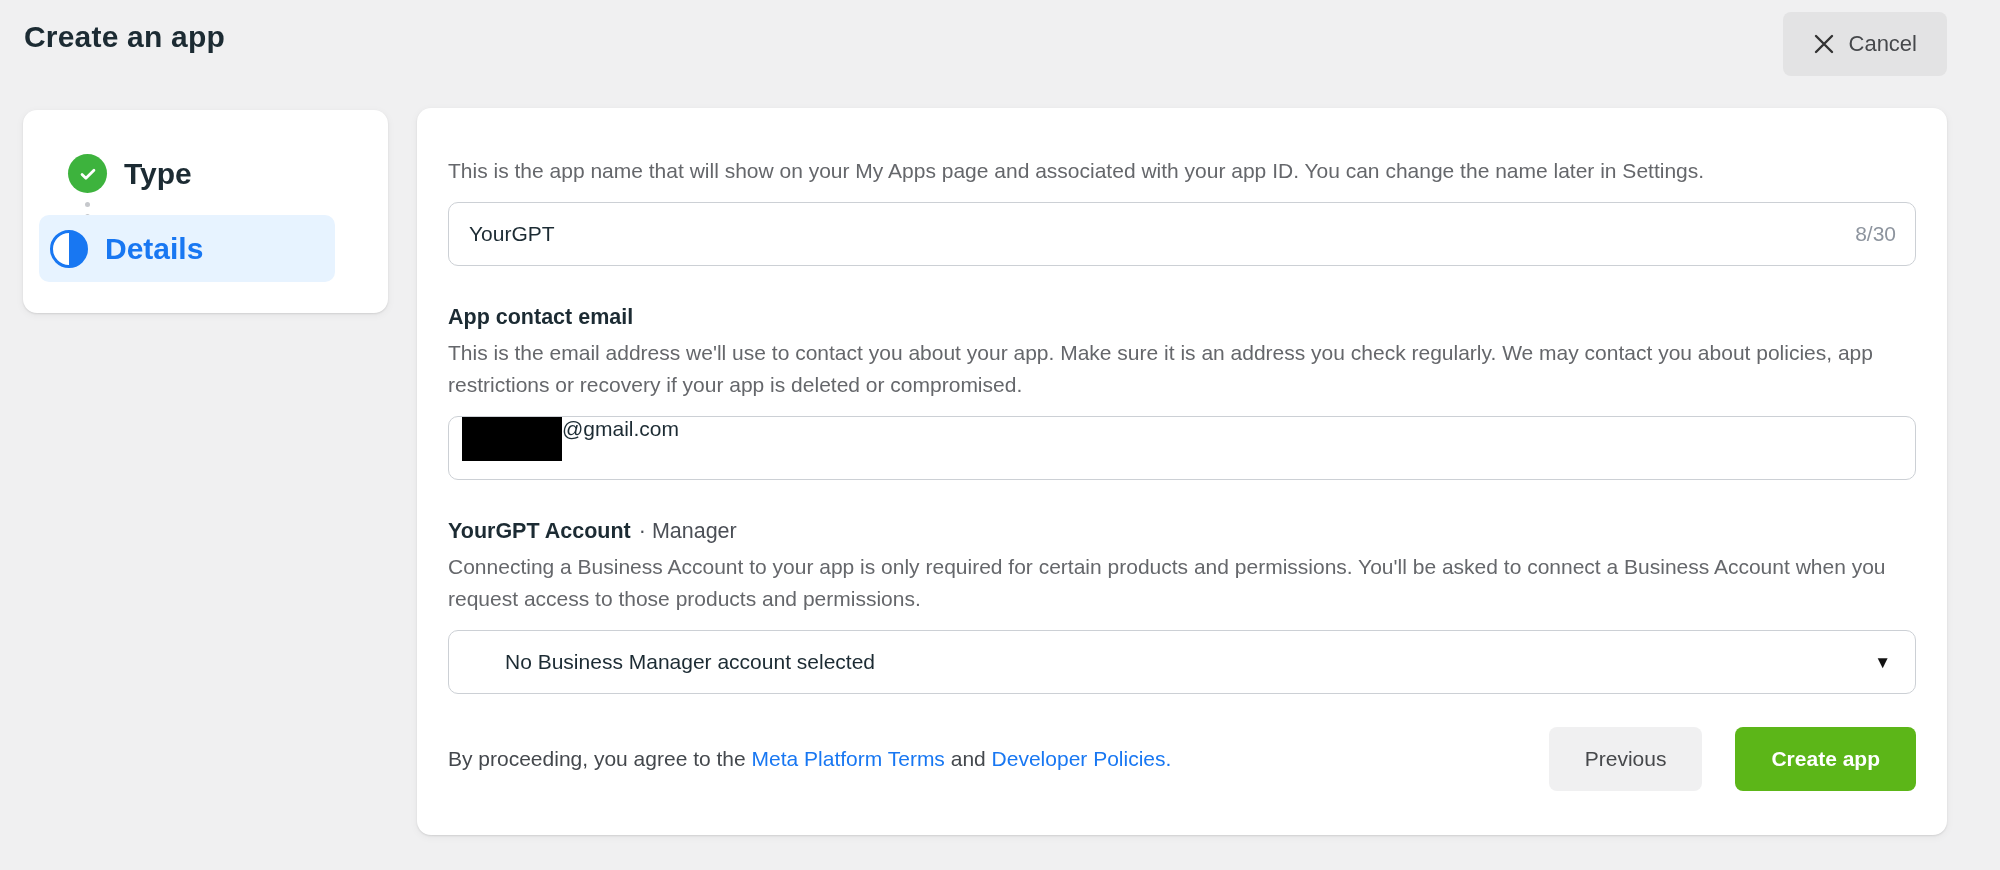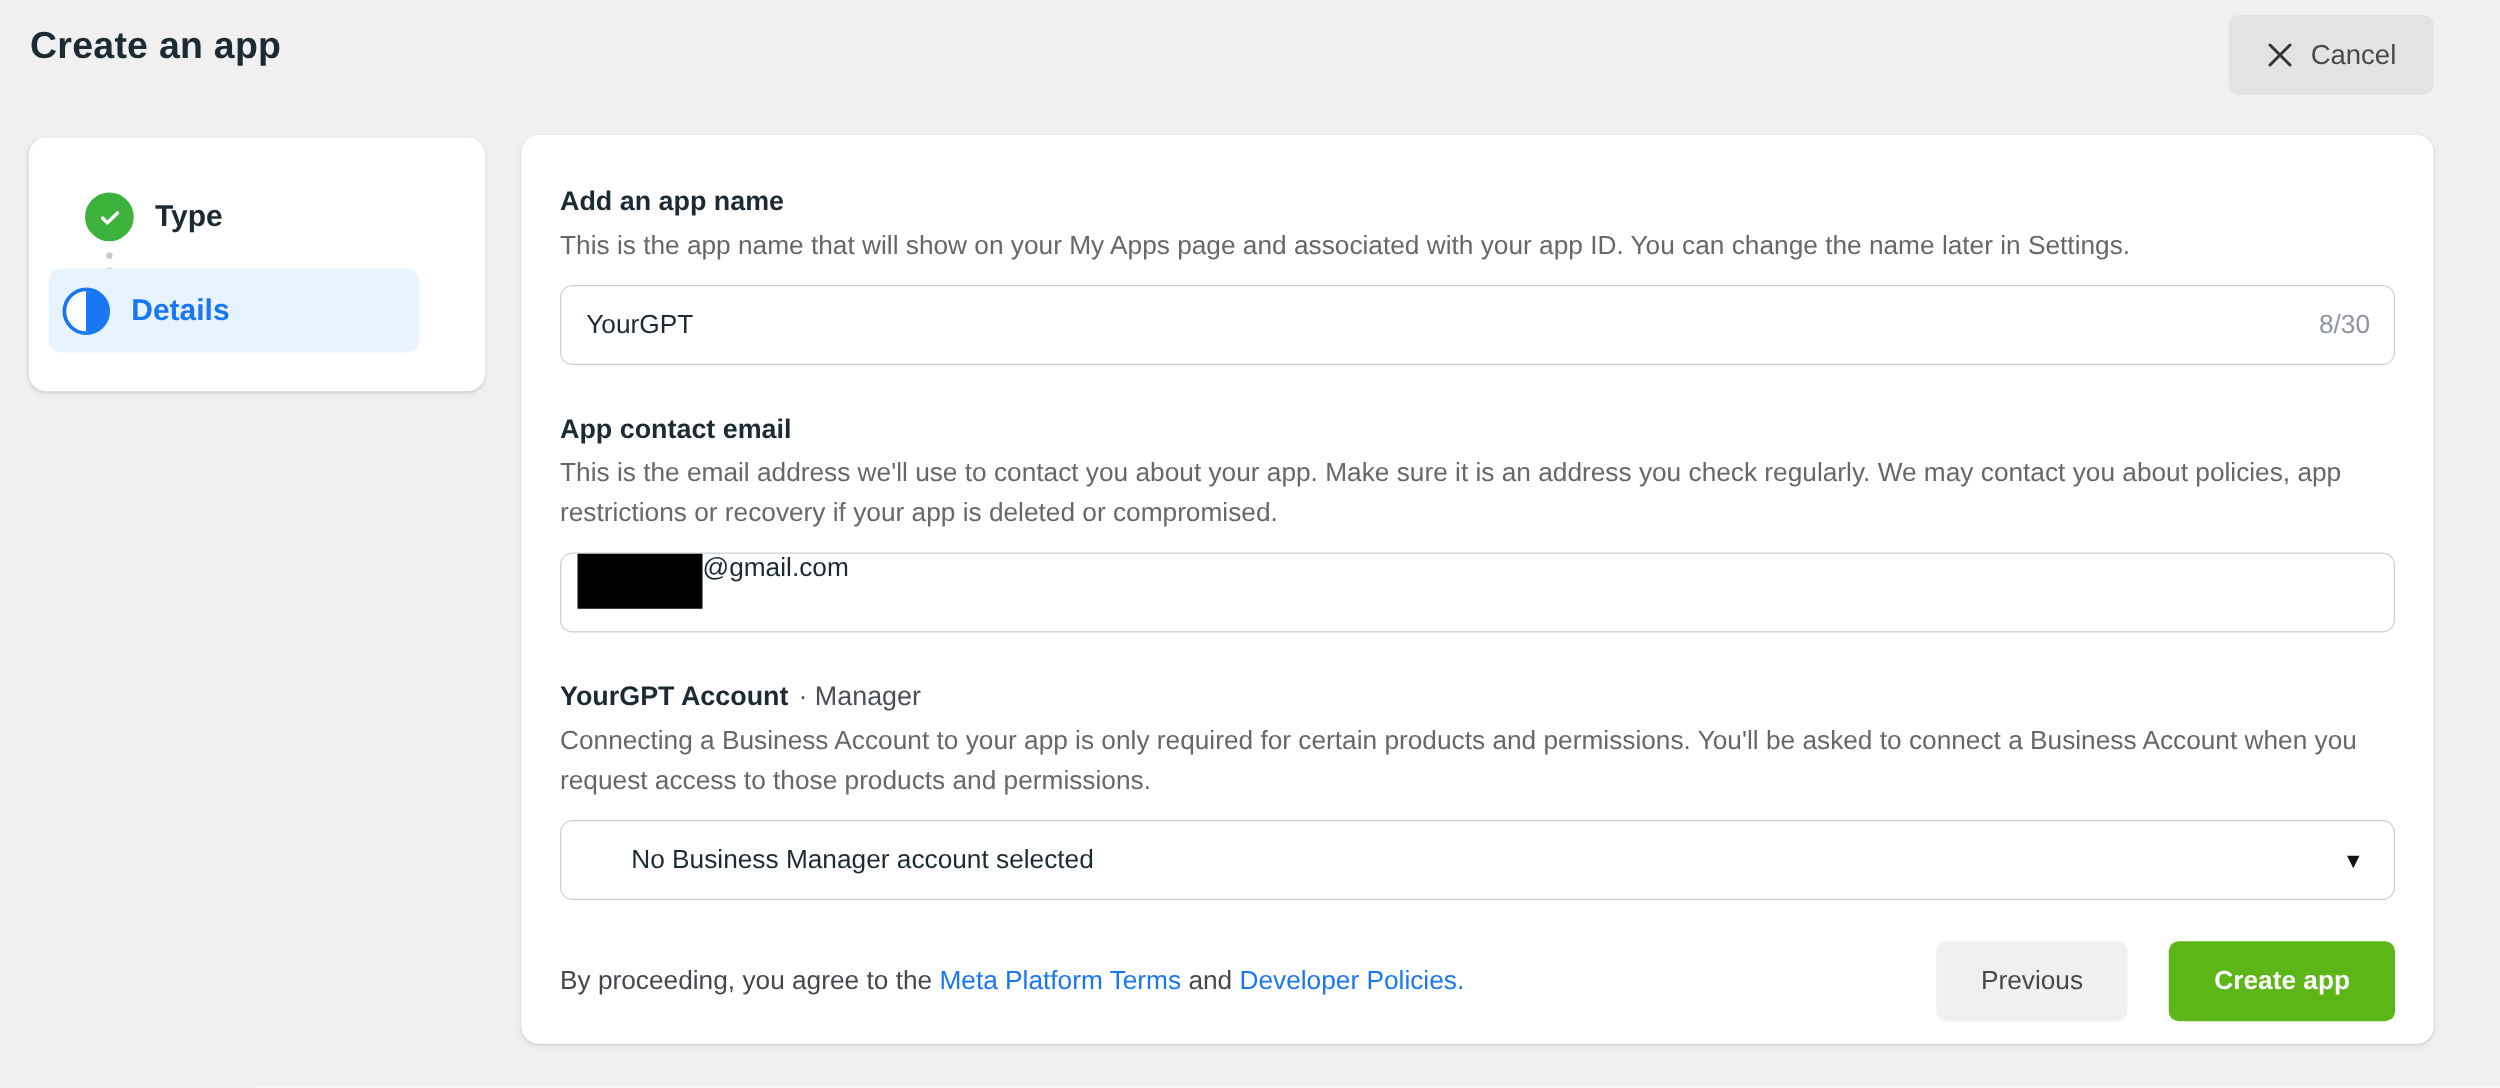--- a/index.html
+++ b/index.html
@@ -83,21 +83,21 @@
     display: flex; align-items: center; gap: 17px;
     cursor: pointer;
   }
   .step-icon-active {
     width: 38px; height: 38px;
     border-radius: 50%;
     border: 3px solid #1877f2;
     background: linear-gradient(90deg, #ffffff 50%, #1877f2 50%);
     flex: 0 0 auto;
   }
-  .step-label { font-size: 24px; font-weight: 700; color: #1c2b33; }
+  .step-label { font-size: 30px; font-weight: 700; color: #1c2b33; }
   .step-label-active { color: #1877f2; }
 
   
   .main-card {
     position: absolute;
     left: 417px; top: 108px;
     width: 1530px; height: 727px;
     background: #fff;
     border-radius: 14px;
     box-shadow: 0 1px 2px rgba(0,0,0,0.10), 0 2px 8px rgba(0,0,0,0.05);
@@ -234,21 +234,20 @@
     </div>
 
   <div class="step-active-pill">
     <span class="step-icon-active"></span>
     <span class="step-label step-label-active">Details</span>
   </div>
 </div>
 
 <div class="main-card">
 
-  <div class="field-label">Add an app name</div>
   <div class="field-desc">This is the app name that will show on your My Apps page and associated with your app ID. You can change the name later in Settings.</div>
   <div class="input-wrap">
     <input class="text-input" type="text" value="YourGPT" style="">
     <span class="char-counter">8/30</span>
   </div>
 
   <div class="field-label section-gap">App contact email</div>
   <div class="field-desc">This is the email address we'll use to contact you about your app. Make sure it is an address you check regularly. We may contact you about policies, app restrictions or recovery if your app is deleted or compromised.</div>
   <div class="email-input">
     <span class="redacted-box"></span>

